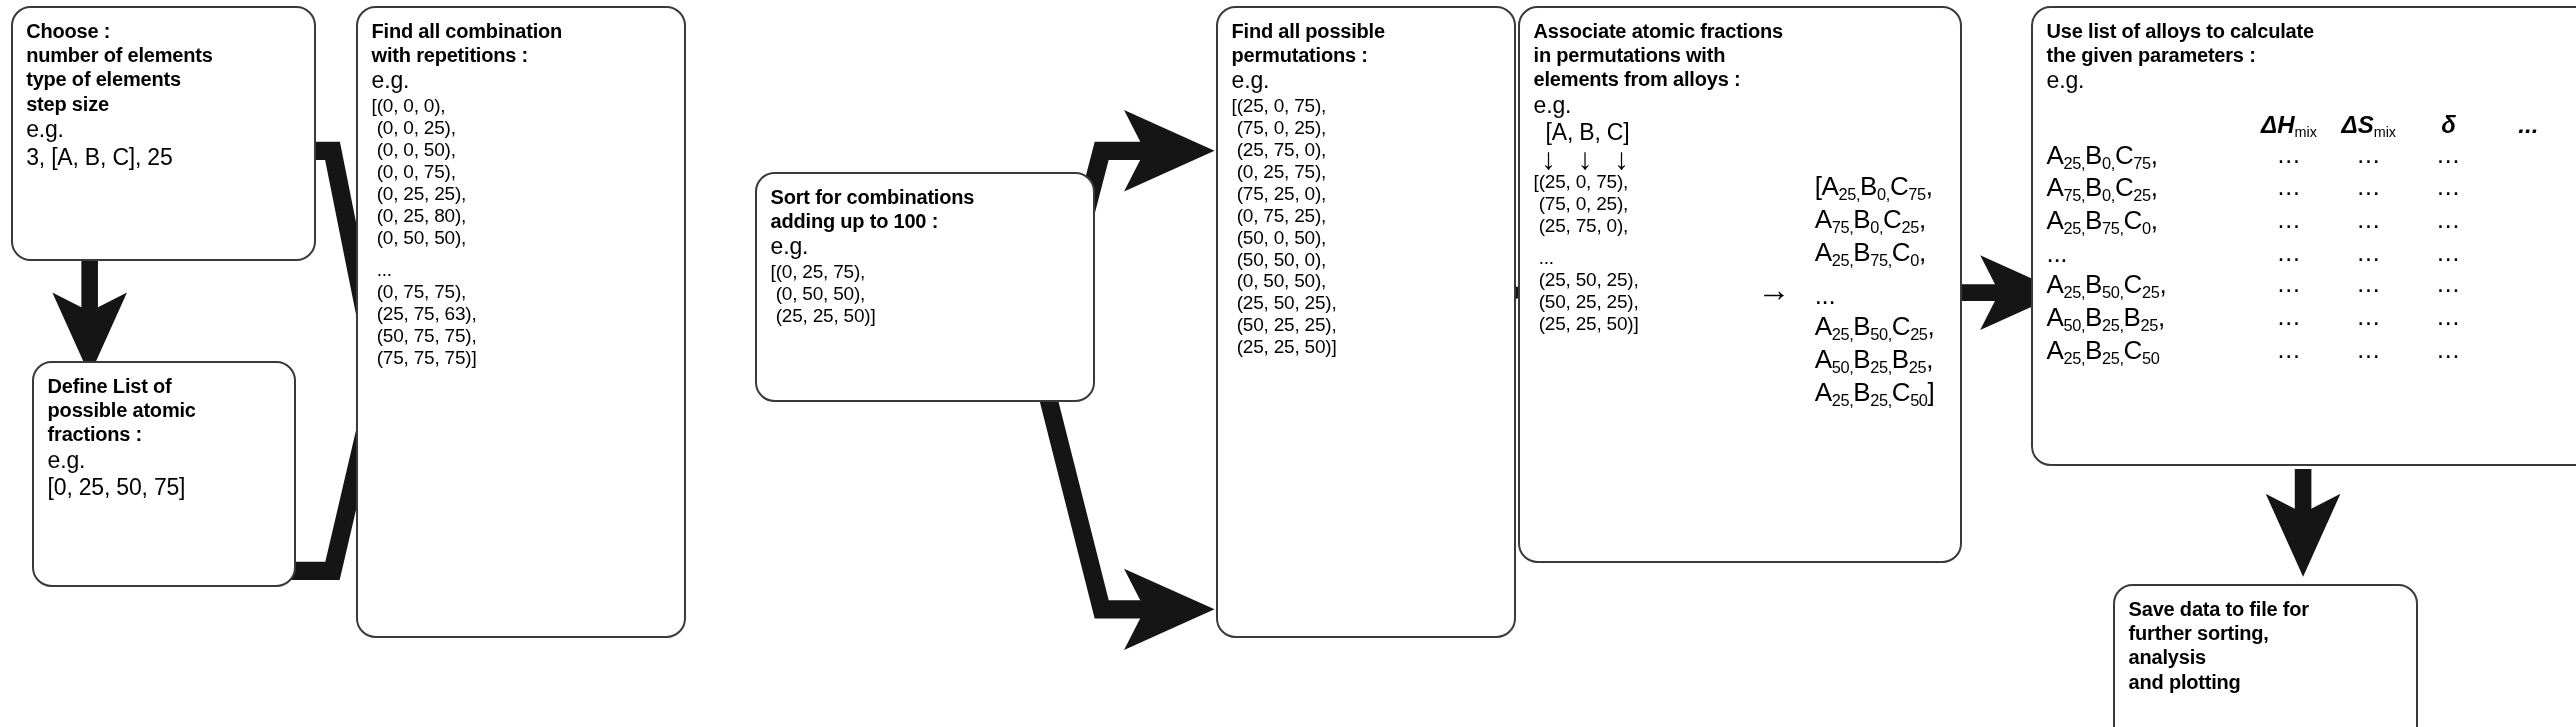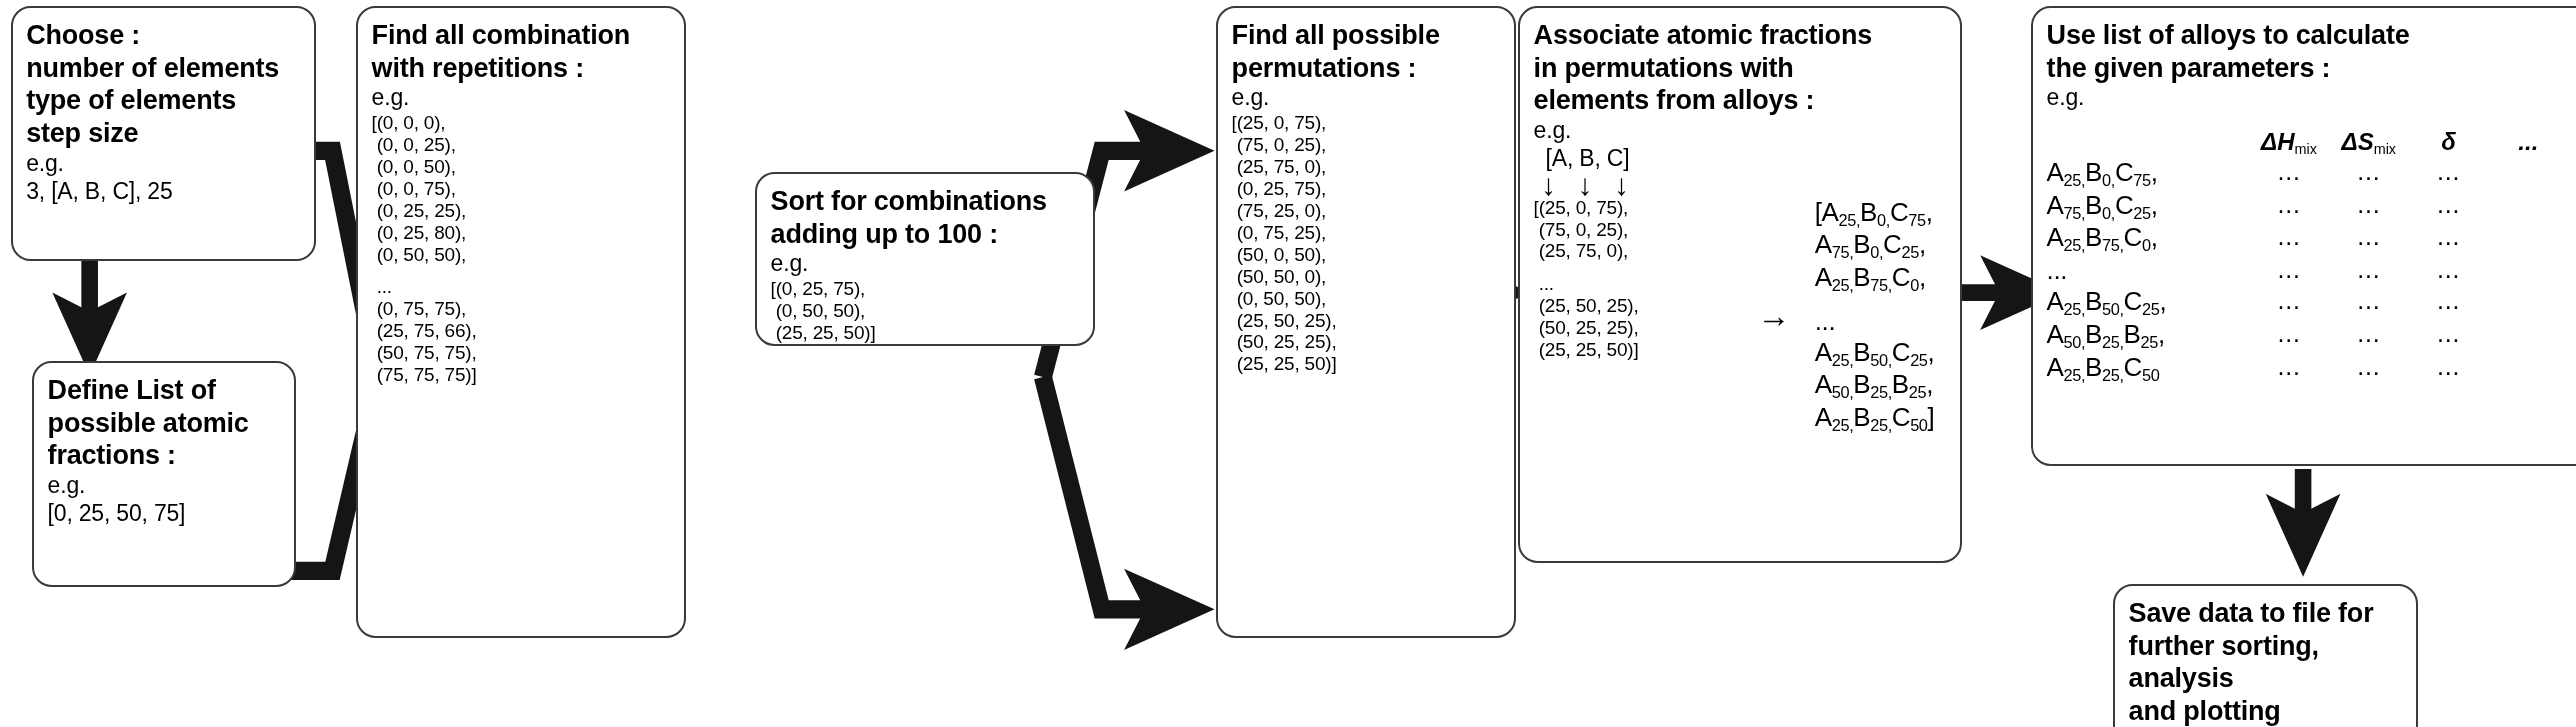--- a/index.html
+++ b/index.html
@@ -17,21 +17,21 @@
   .box{
     position:absolute;
     box-sizing:border-box;
     border:2.3px solid #3a3a3a;
     border-radius:19.6px;
     background:#ffffff;
     padding:10.6px 12px 7.5px 13.6px;
   }
   .ttl{
     font-weight:bold;
-    font-size:27px;
+    font-size:20px;
     line-height:1.22;
     letter-spacing:-0.2px;
     white-space:pre-line;
   }
   .eg{
     font-size:23px;
     line-height:1.20;
     letter-spacing:-0.2px;
   }
   .lst{
@@ -127,24 +127,24 @@
 possible atomic
 fractions :</div>
     <div class="eg">e.g.</div>
     <div class="eg">[0, 25, 50, 75]</div>
   </div>
 
   <div class="box" style="left:356px;top:6px;width:330px;height:632px;">
     <div class="ttl">Find all combination
 with repetitions :</div>
     <div class="eg">e.g.</div>
-    <div class="lst"><div>[(0, 0, 0),</div><div> (0, 0, 25),</div><div> (0, 0, 50),</div><div> (0, 0, 75),</div><div> (0, 25, 25),</div><div> (0, 25, 80),</div><div> (0, 50, 50),</div><div class="blank" style="height: 10.6px;">&nbsp;</div><div> ...</div><div> (0, 75, 75),</div><div> (25, 75, 66),</div><div> (50, 75, 75),</div><div> (75, 75, 75)]</div></div>
-  </div>
-
-  <div class="box" style="left:755px;top:172px;width:340px;height:174px;">
+    <div class="lst"><div>[(0, 0, 0),</div><div> (0, 0, 25),</div><div> (0, 0, 50),</div><div> (0, 0, 75),</div><div> (0, 25, 25),</div><div> (0, 25, 80),</div><div> (0, 50, 50),</div><div class="blank" style="height: 10.6px;">&nbsp;</div><div> ...</div><div> (0, 75, 75),</div><div> (25, 75, 63),</div><div> (50, 75, 75),</div><div> (75, 75, 75)]</div></div>
+  </div>
+
+  <div class="box" style="left:755px;top:172px;width:340px;height:230px;">
     <div class="ttl">Sort for combinations
 adding up to 100 :</div>
     <div class="eg">e.g.</div>
     <div class="lst"><div>[(0, 25, 75),</div><div> (0, 50, 50),</div><div> (25, 25, 50)]</div></div>
   </div>
 
   <div class="box" style="left:1216px;top:6px;width:300px;height:632px;">
     <div class="ttl">Find all possible
 permutations :</div>
     <div class="eg">e.g.</div>

